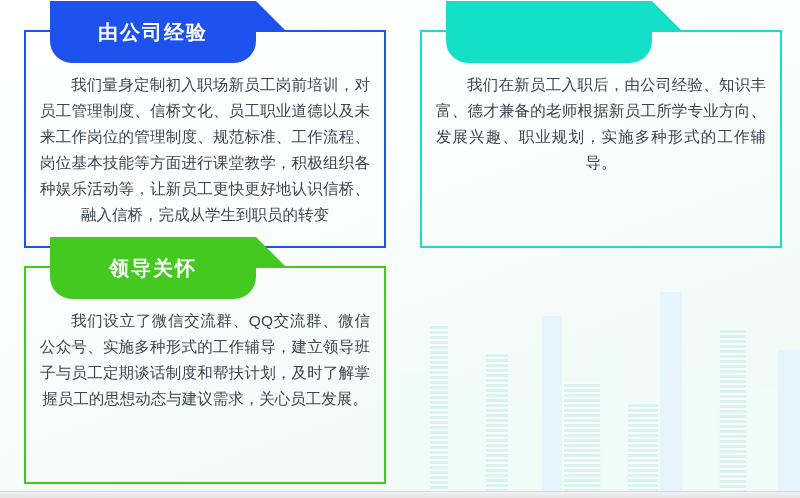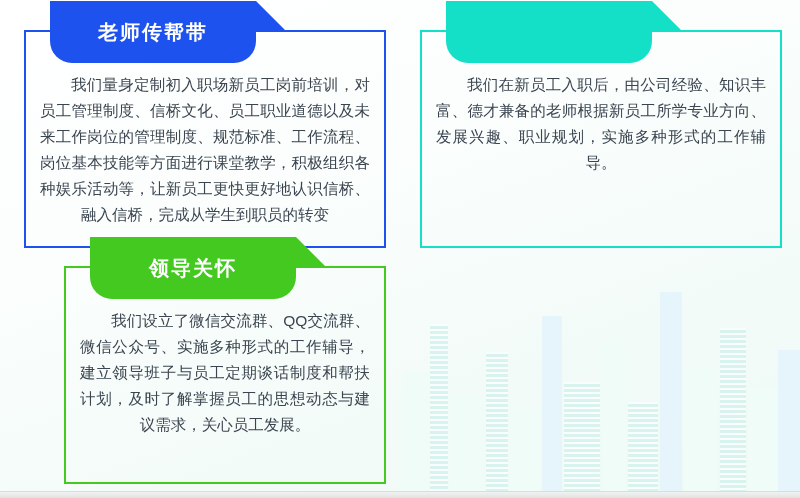--- a/index.html
+++ b/index.html
@@ -150,21 +150,21 @@
   .card.c-blue .tab-fold { border-left-color: #1d52ef; }
 
   .card.c-cyan        { border-color: #14e0c8; }
   .card.c-cyan .tab   { background: #14e0c8; }
   .card.c-cyan .tab-fold { border-left-color: #14e0c8; }
 
   .card.c-teal        { border-color: #35c2b5; }
   .card.c-teal .tab   { background: #35c2b5; }
   .card.c-teal .tab-fold { border-left-color: #35c2b5; }
 
-  .card.c-green        { border-color: #44c921; margin-left: 40px; }
+  .card.c-green        { border-color: #44c921; }
   .card.c-green .tab   { background: #44c921; }
   .card.c-green .tab-fold { border-left-color: #44c921; }
 
   
   .page-edge {
     position: absolute;
     left: 0;
     bottom: 0;
     width: 800px;
     height: 6px;
@@ -193,21 +193,21 @@
       <div class="bldg w" style="left: 720px; width: 26px; height: 164px;"></div>
       <div class="bldg pale" style="left: 748px; width: 30px; height: 104px;"></div>
       <div class="bldg blue" style="left: 778px; width: 22px; height: 142px;"></div>
     </div>
 
   <div class="grid">
 
     <div class="card c-blue">
       <div class="tab-wrap">
         <div class="tab">
-          <span class="tab-title">老师传帮带</span>
+          <span class="tab-title">由公司经验</span>
           <span class="tab-fold"></span>
         </div>
       </div>
       <div class="body">
         <p class="body-text">我们量身定制初入职场新员工岗前培训，对员工管理制度、信桥文化、员工职业道德以及未来工作岗位的管理制度、规范标准、工作流程、岗位基本技能等方面进行课堂教学，积极组织各种娱乐活动等，让新员工更快更好地认识信桥、融入信桥，完成从学生到职员的转变</p>
       </div>
     </div>
 
     <div class="card c-cyan">
       <div class="tab-wrap">

